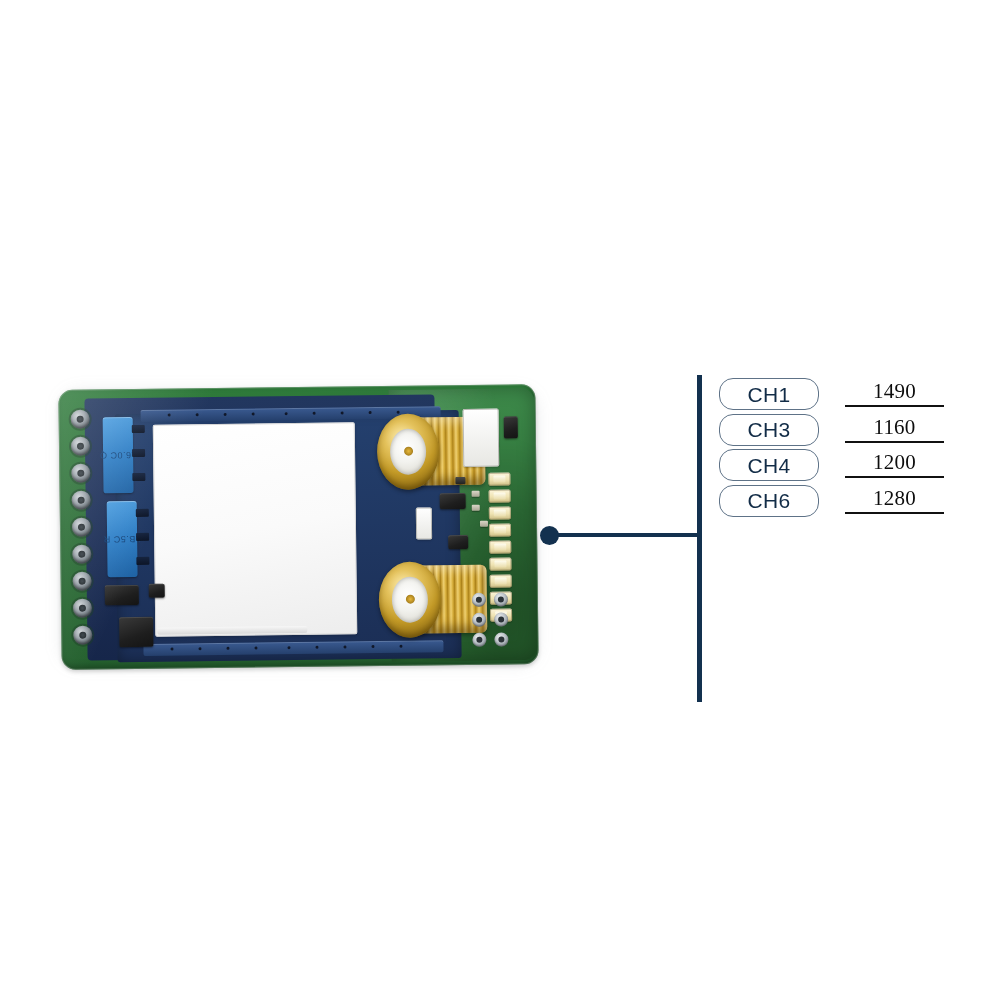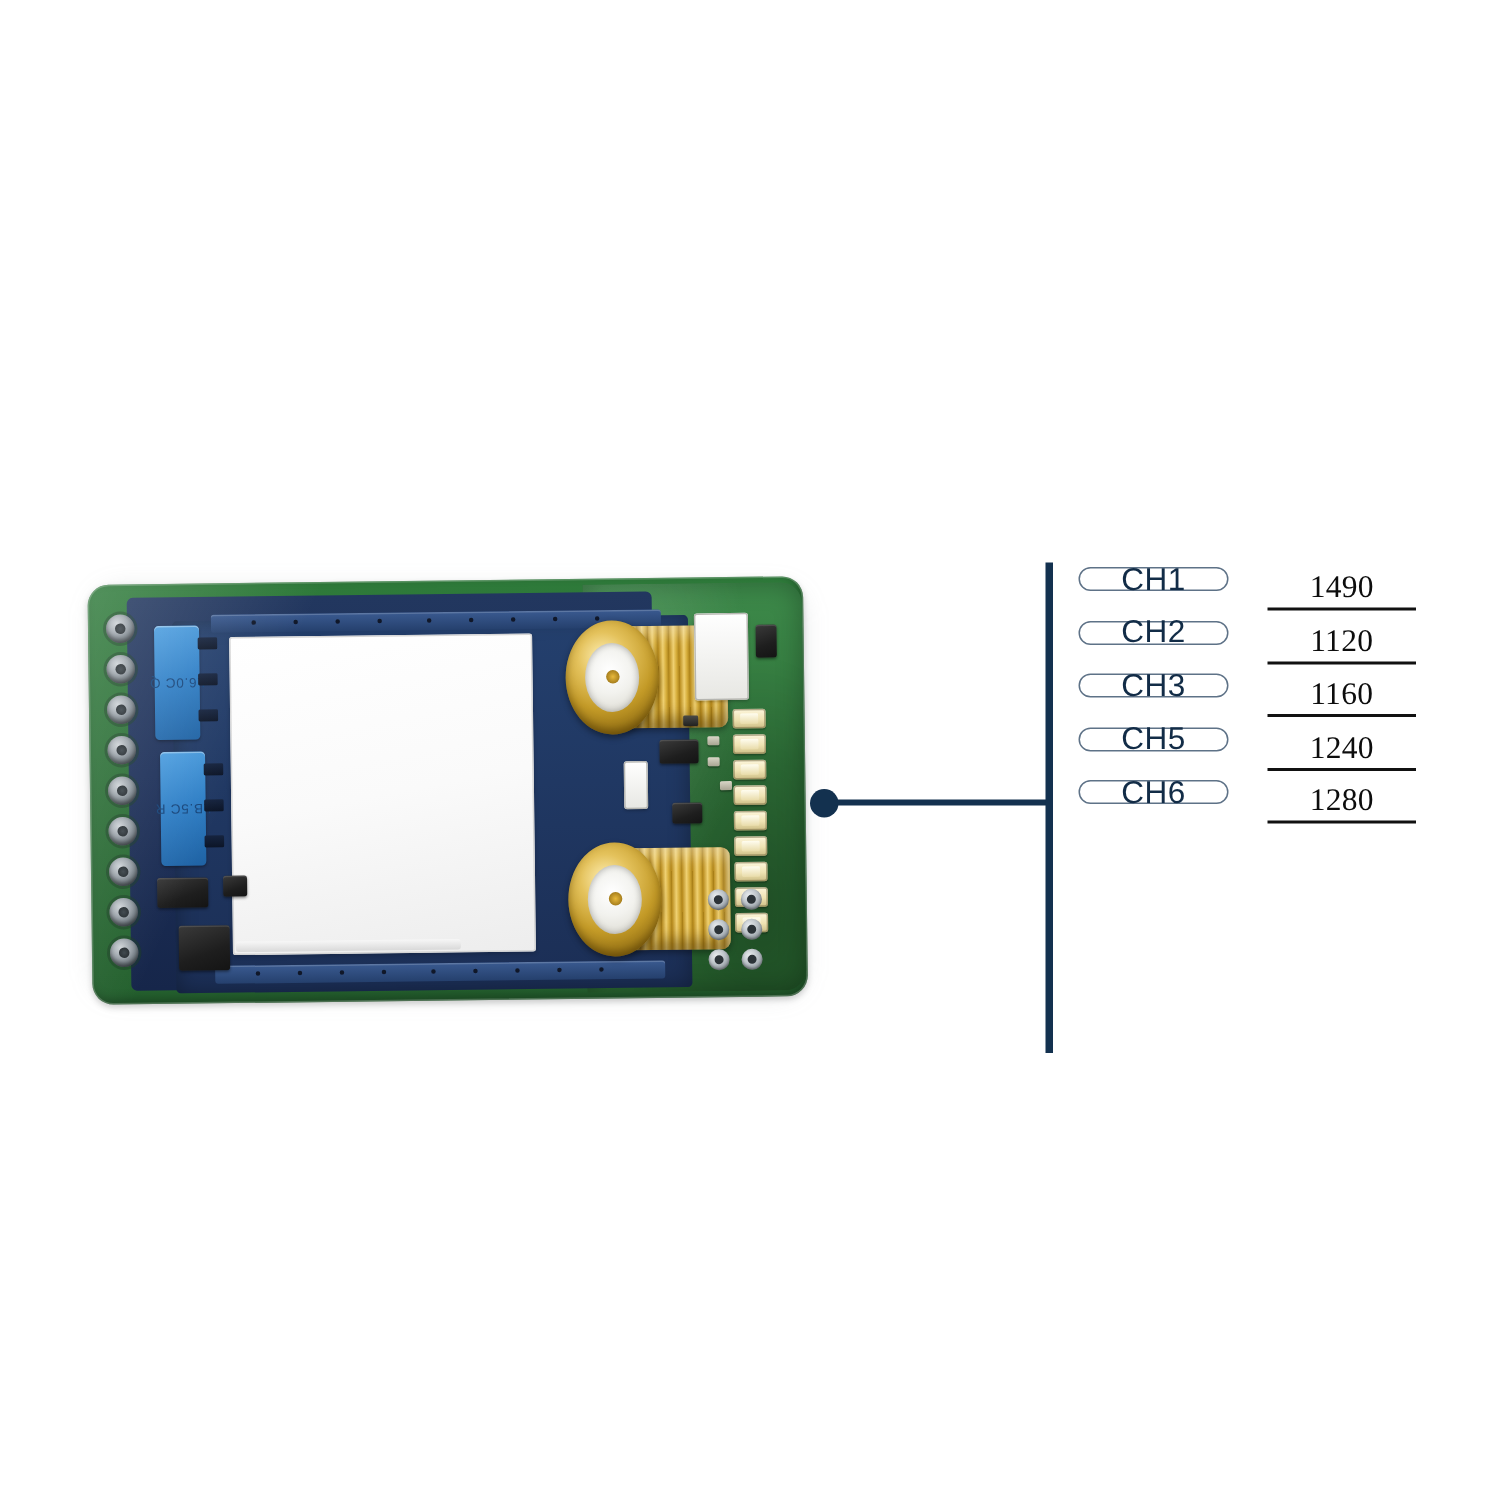--- a/index.html
+++ b/index.html
@@ -275,21 +275,21 @@
     width: 225px;
   }
   .ch-row {
     position:relative;
     height: 35.5px;
     display:flex;
     align-items:flex-start;
   }
   .ch-pill {
     width: 100px;
-    height: 16px;
+    height: 32px;
     box-sizing:border-box;
     border: 1.6px solid #5e7287;
     border-radius: 14px;
     background:#ffffff;
     display:flex;
     align-items:center;
     justify-content:center;
     color:#122c47;
     font-family:"Liberation Sans", sans-serif;
     font-size: 21px;
@@ -450,37 +450,30 @@
 <div id="channel-list">
 
 <div class="ch-row">
       <div class="ch-pill">CH1</div>
       <div class="ch-value-cell">
         <div class="ch-value">1490</div>
         <div class="ch-underline"></div>
       </div>
     </div>
     <div class="ch-row">
-      <div class="ch-pill">CH2</div>
-      <div class="ch-value-cell">
-        <div class="ch-value">1120</div>
-        <div class="ch-underline"></div>
-      </div>
-    </div>
-    <div class="ch-row">
       <div class="ch-pill">CH3</div>
       <div class="ch-value-cell">
         <div class="ch-value">1160</div>
         <div class="ch-underline"></div>
       </div>
     </div>
     <div class="ch-row">
-      <div class="ch-pill">CH5</div>
+      <div class="ch-pill">CH4</div>
       <div class="ch-value-cell">
-        <div class="ch-value">1240</div>
+        <div class="ch-value">1200</div>
         <div class="ch-underline"></div>
       </div>
     </div>
     <div class="ch-row">
       <div class="ch-pill">CH6</div>
       <div class="ch-value-cell">
         <div class="ch-value">1280</div>
         <div class="ch-underline"></div>
       </div>
     </div>

